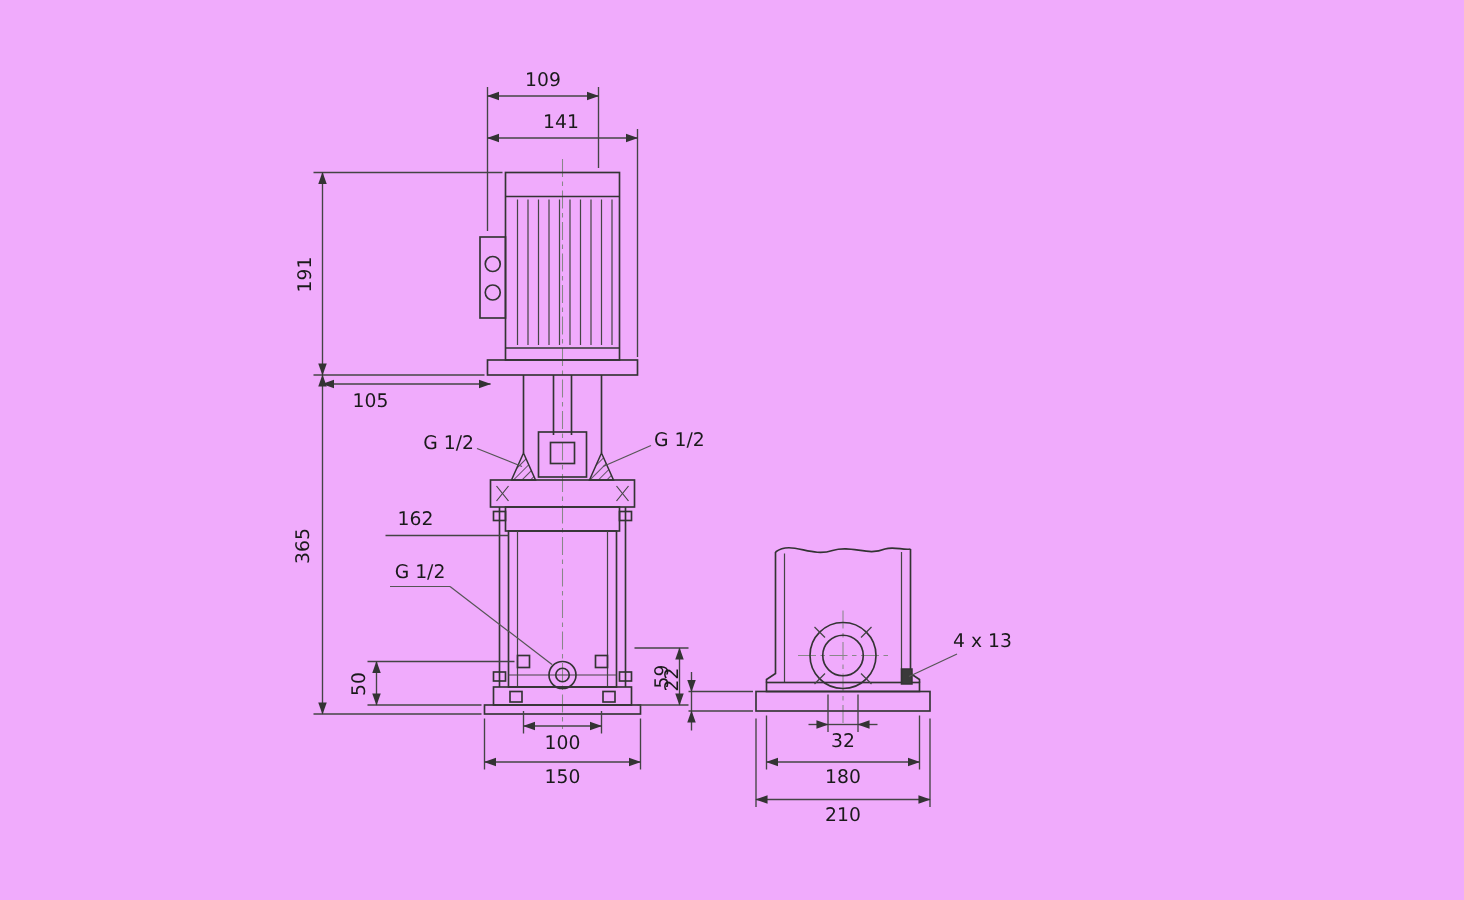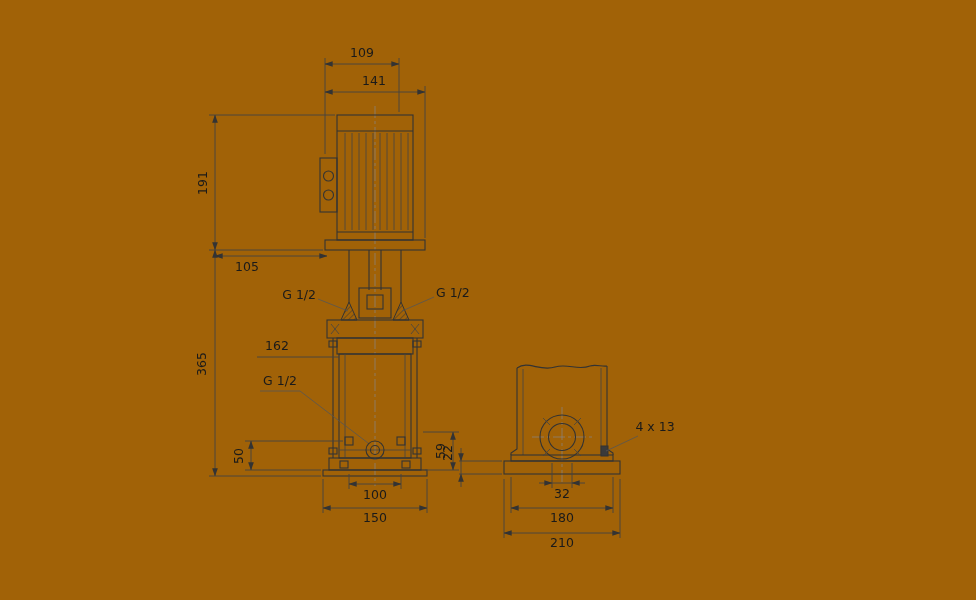--- a/index.html
+++ b/index.html
@@ -1,16 +1,16 @@
 <!DOCTYPE html>
 <html><head>
 <meta charset="utf-8">
 <style>
   html,body{margin:0;padding:0;background:#fff;}
-  .stage{position:relative;width:976px;height:600px;background:#a16207;overflow:hidden;
+  .stage{position:relative;width:976px;height:600px;background:#f0abfc;overflow:hidden;
          font-family:"DejaVu Sans",sans-serif;text-align:right;}
   svg{display:block;}
   .ln{stroke:#333;stroke-width:1.1;fill:none;}
   .fin{stroke:#444;stroke-width:0.8;fill:none;}
   .dim{stroke:#444;stroke-width:0.9;fill:none;}
   .thinl{stroke:#555;stroke-width:0.8;fill:none;}
   .cl{stroke:#888;stroke-width:0.7;fill:none;stroke-dasharray:12 3 3 3;}
   .txt{font:12.5px "DejaVu Sans",sans-serif;fill:#1a1a1a;}
 </style>
 </head>

